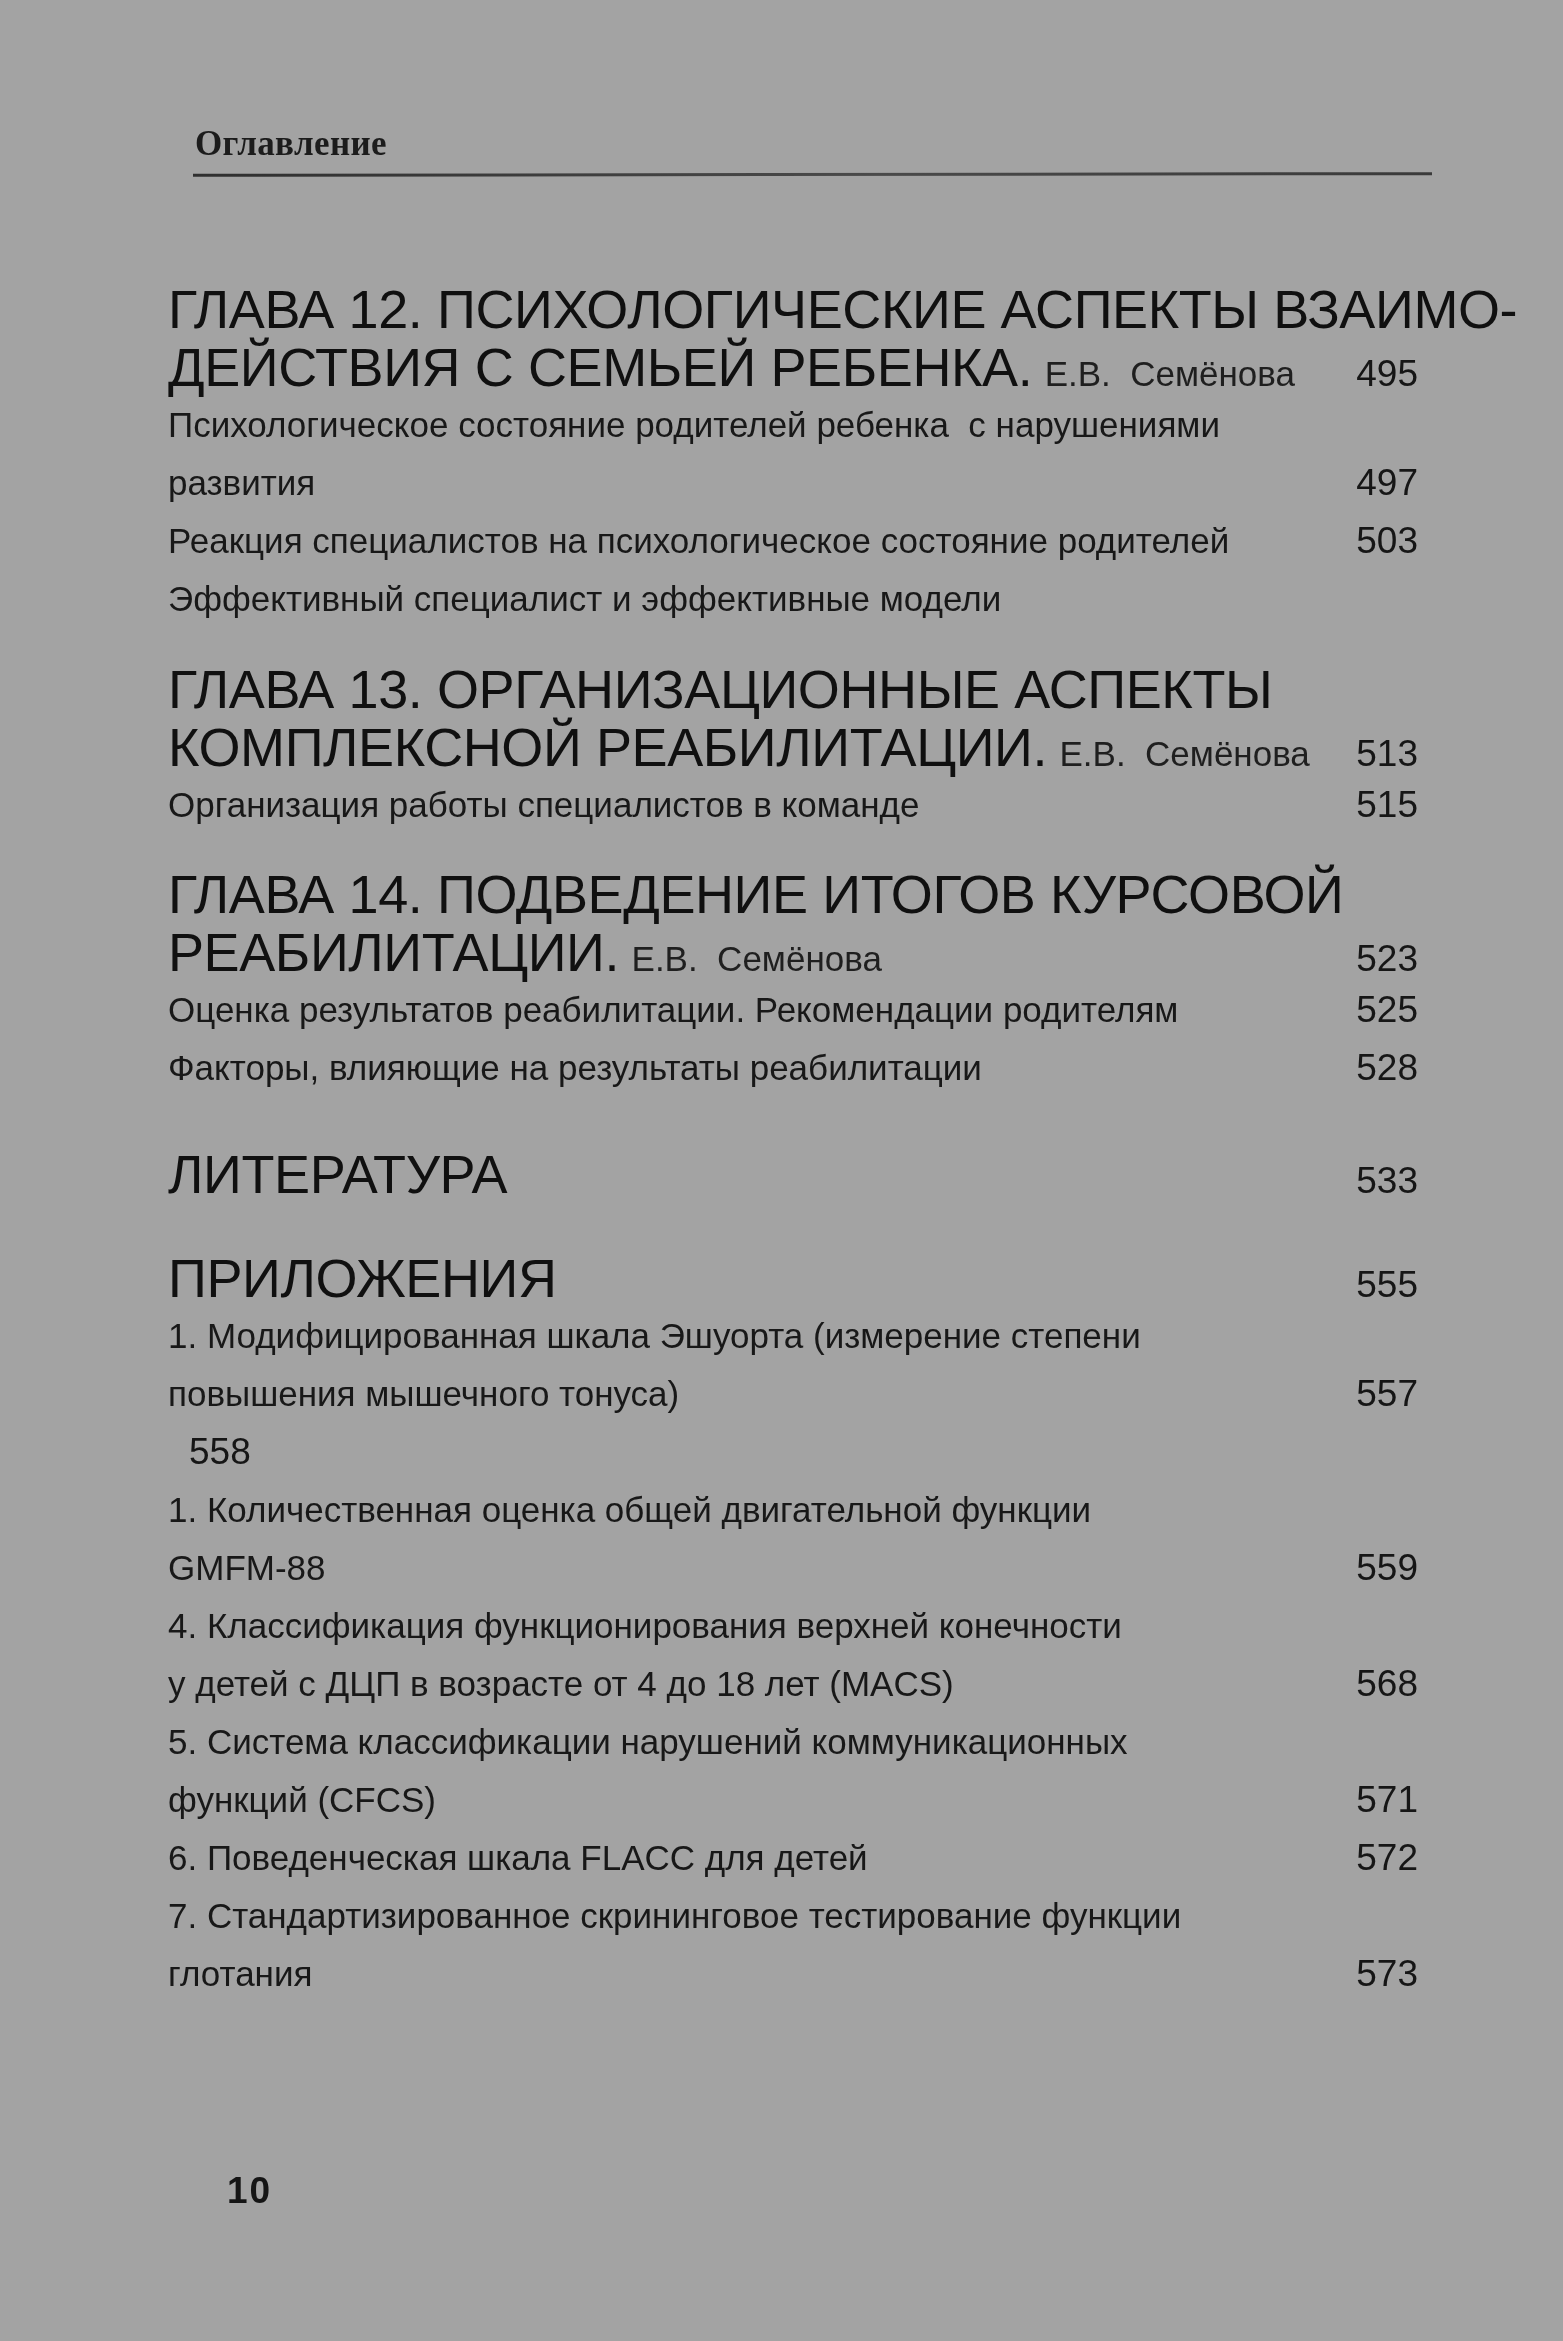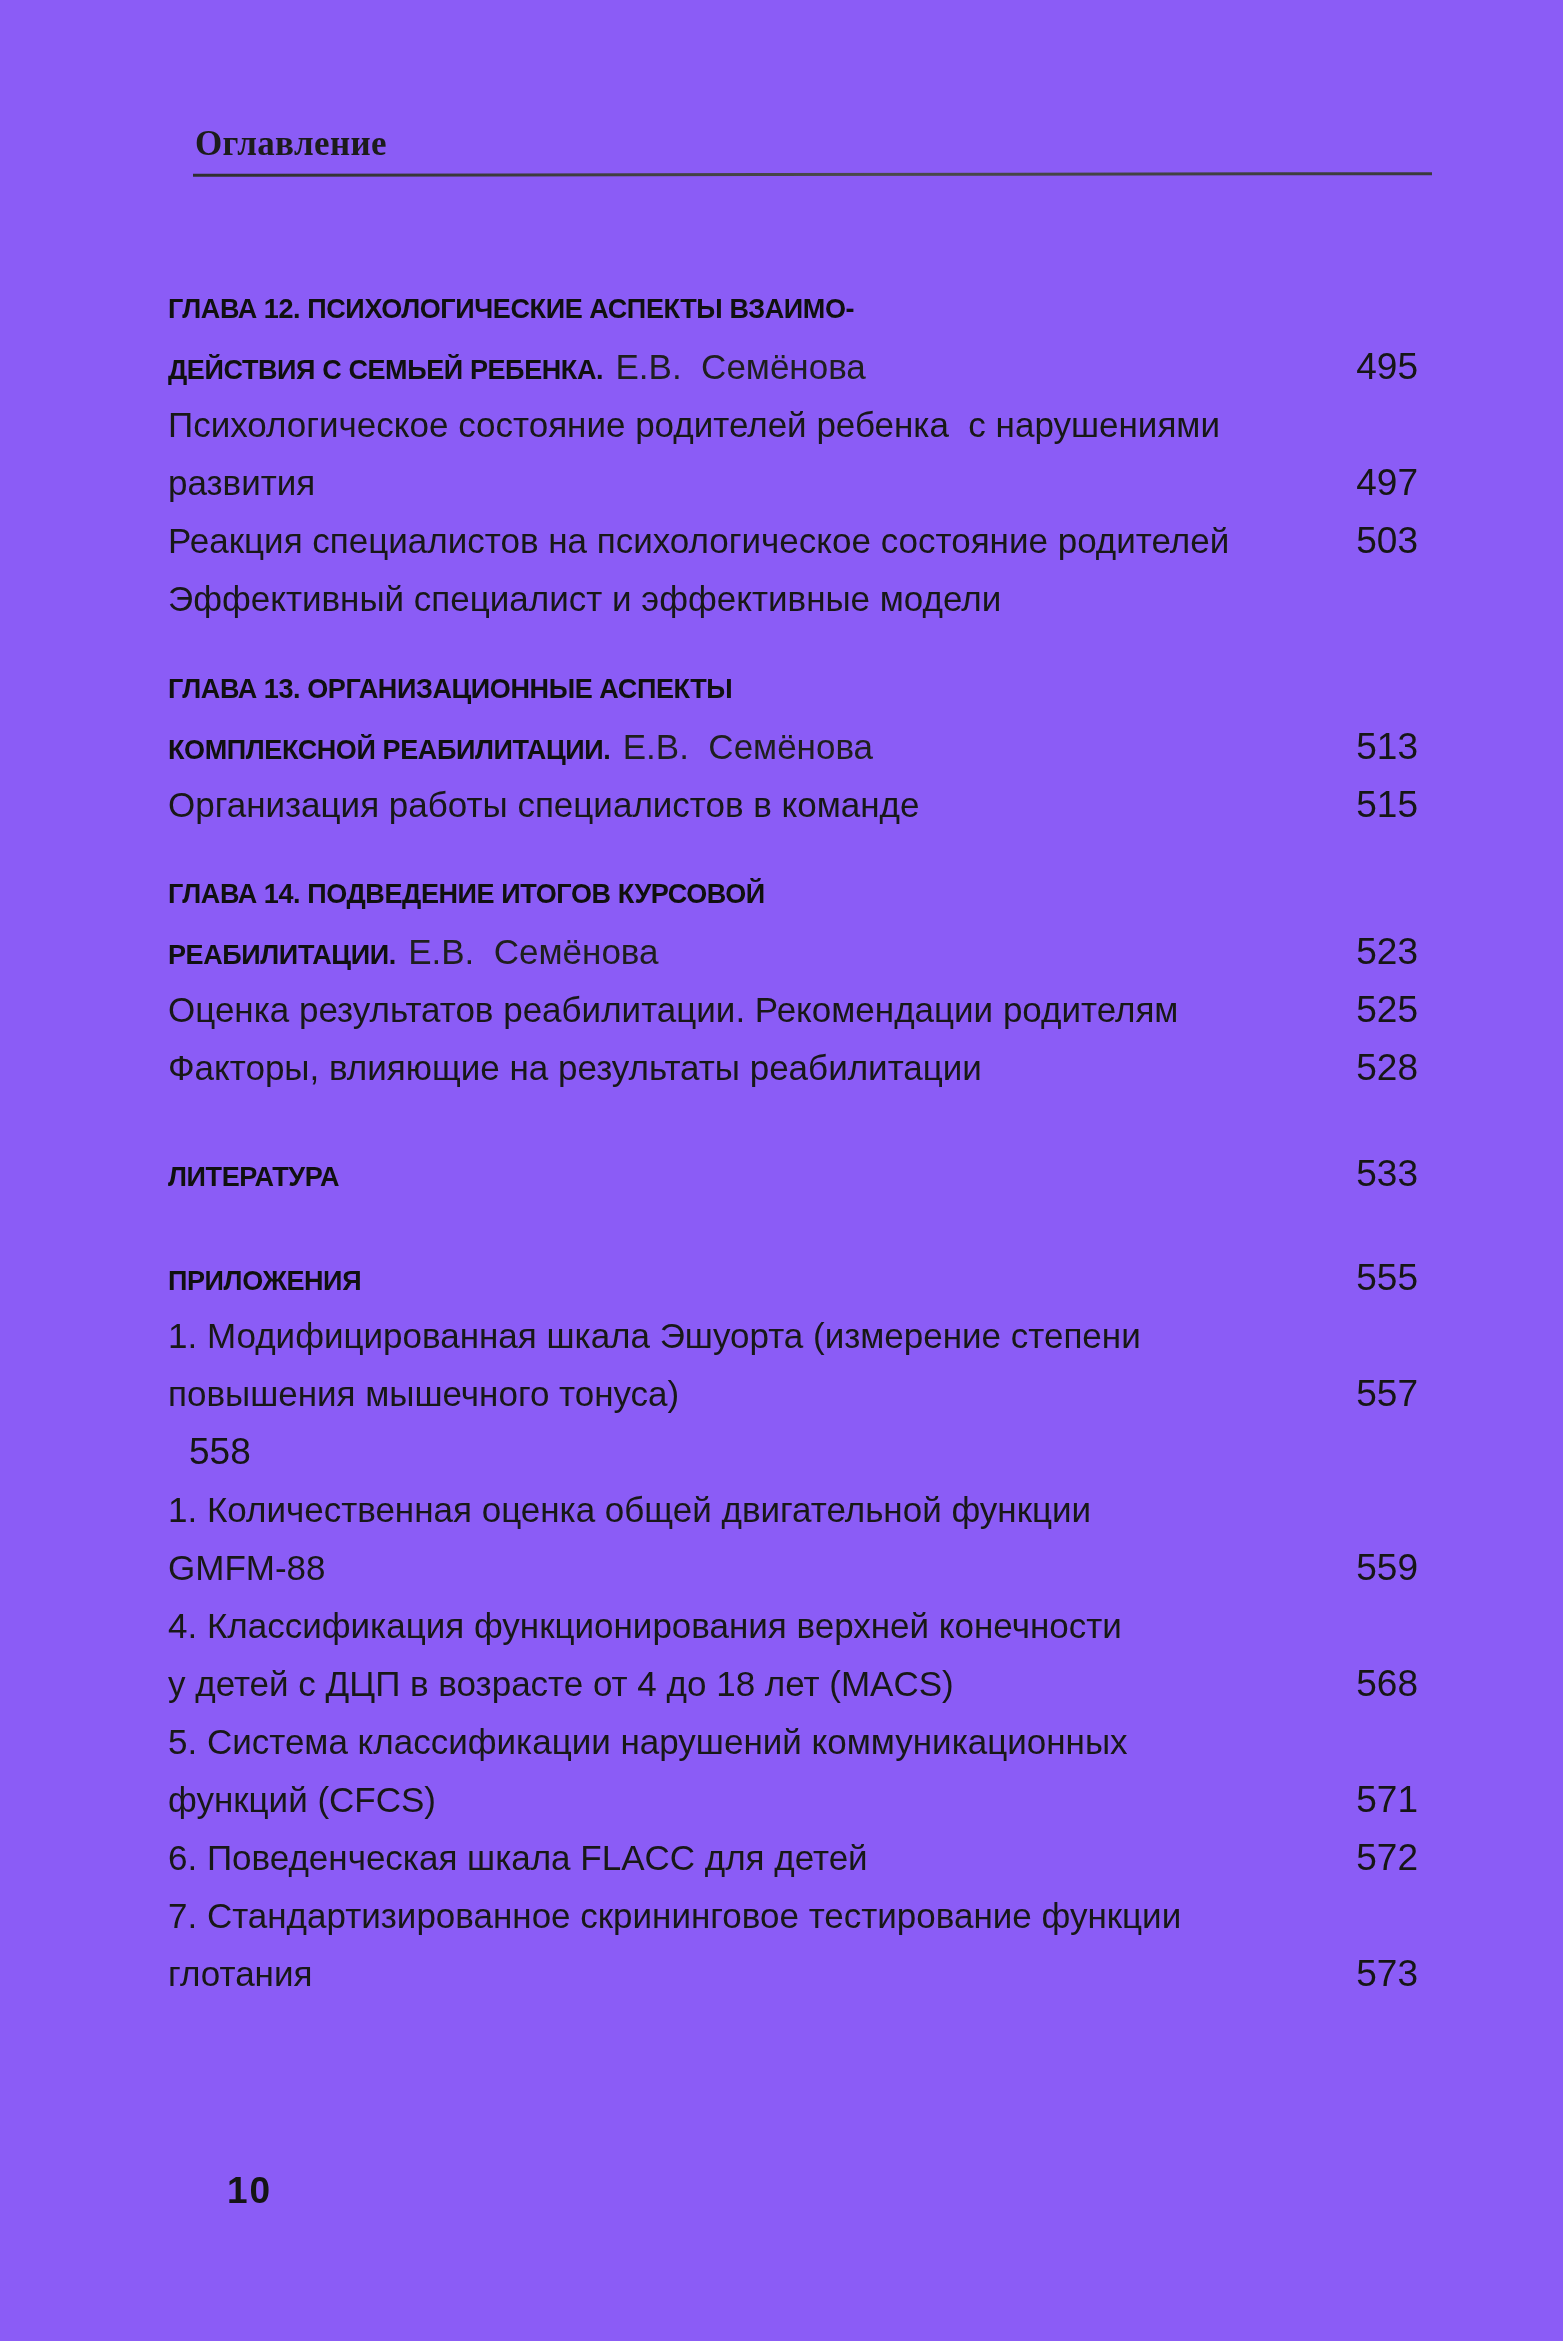--- a/index.html
+++ b/index.html
@@ -1,20 +1,20 @@
 <!DOCTYPE html>
 <html lang="ru" style="font-size:14px"><head>
 <meta charset="utf-8">
 <style>
   html,body{margin:0;padding:0;background:#e8e8e6;}
   .sheet{
     position:relative;
     width:1564px;height:2342px;
     margin:0 auto;
-    background:#8b5cf6;
+    background:#a3a3a3;
     color:#141414;
     font-family:"Liberation Sans", sans-serif;
     overflow:hidden;
   }
   
   .runhead{
     position:absolute;left:195px;top:124px;
     font-family:"Liberation Serif", serif;
     font-weight:700;font-size:35px;color:#1c1c1c;
     letter-spacing:0.4px;
@@ -26,21 +26,21 @@
   }
   
   .toc{
     position:absolute;left:168px;top:280px;width:1250px;
   }
   .row{
     display:flex;justify-content:space-between;align-items:baseline;
     height:58px;line-height:58px;white-space:pre;
   }
   .lt{display:flex;align-items:baseline;white-space:pre;min-width:0;}
-  .b{font-weight:700;font-size:27px;color:#101010;letter-spacing:-0.4px;}
+  .b{font-weight:400;font-size:54px;color:#101010;letter-spacing:-0.4px;}
   .r{font-weight:400;font-size:35px;color:#1f1f1f;margin-left:12.4px;}
   .t{font-weight:400;font-size:35px;color:#181818;}
   .pg{font-weight:400;font-size:37px;color:#161616;margin-left:21px;flex:none;}
   .gap-a{margin-top:32px;}
   .gap-b{margin-top:31px;}
   .gap-c{margin-top:48px;}
   .gap-d{margin-top:46px;}
   
   .folio{
     position:absolute;left:227px;top:2170px;

